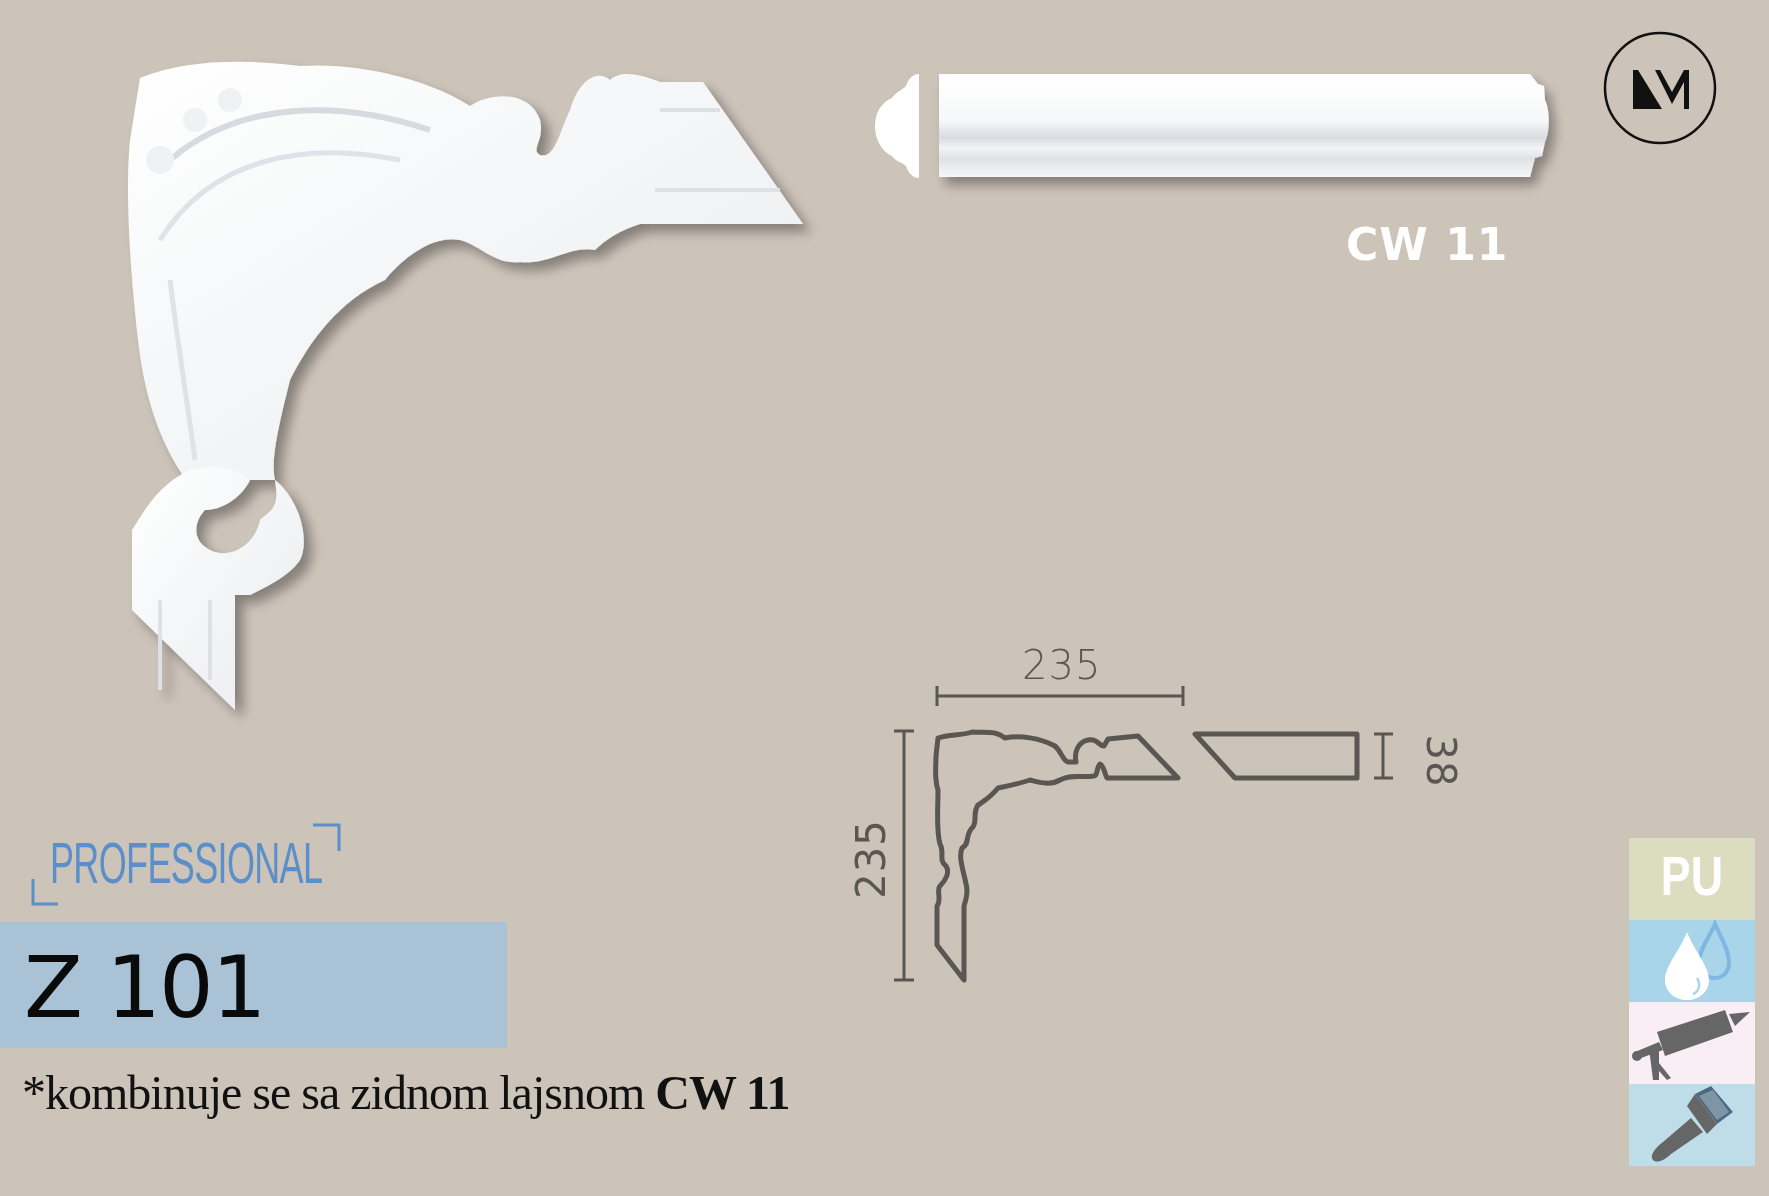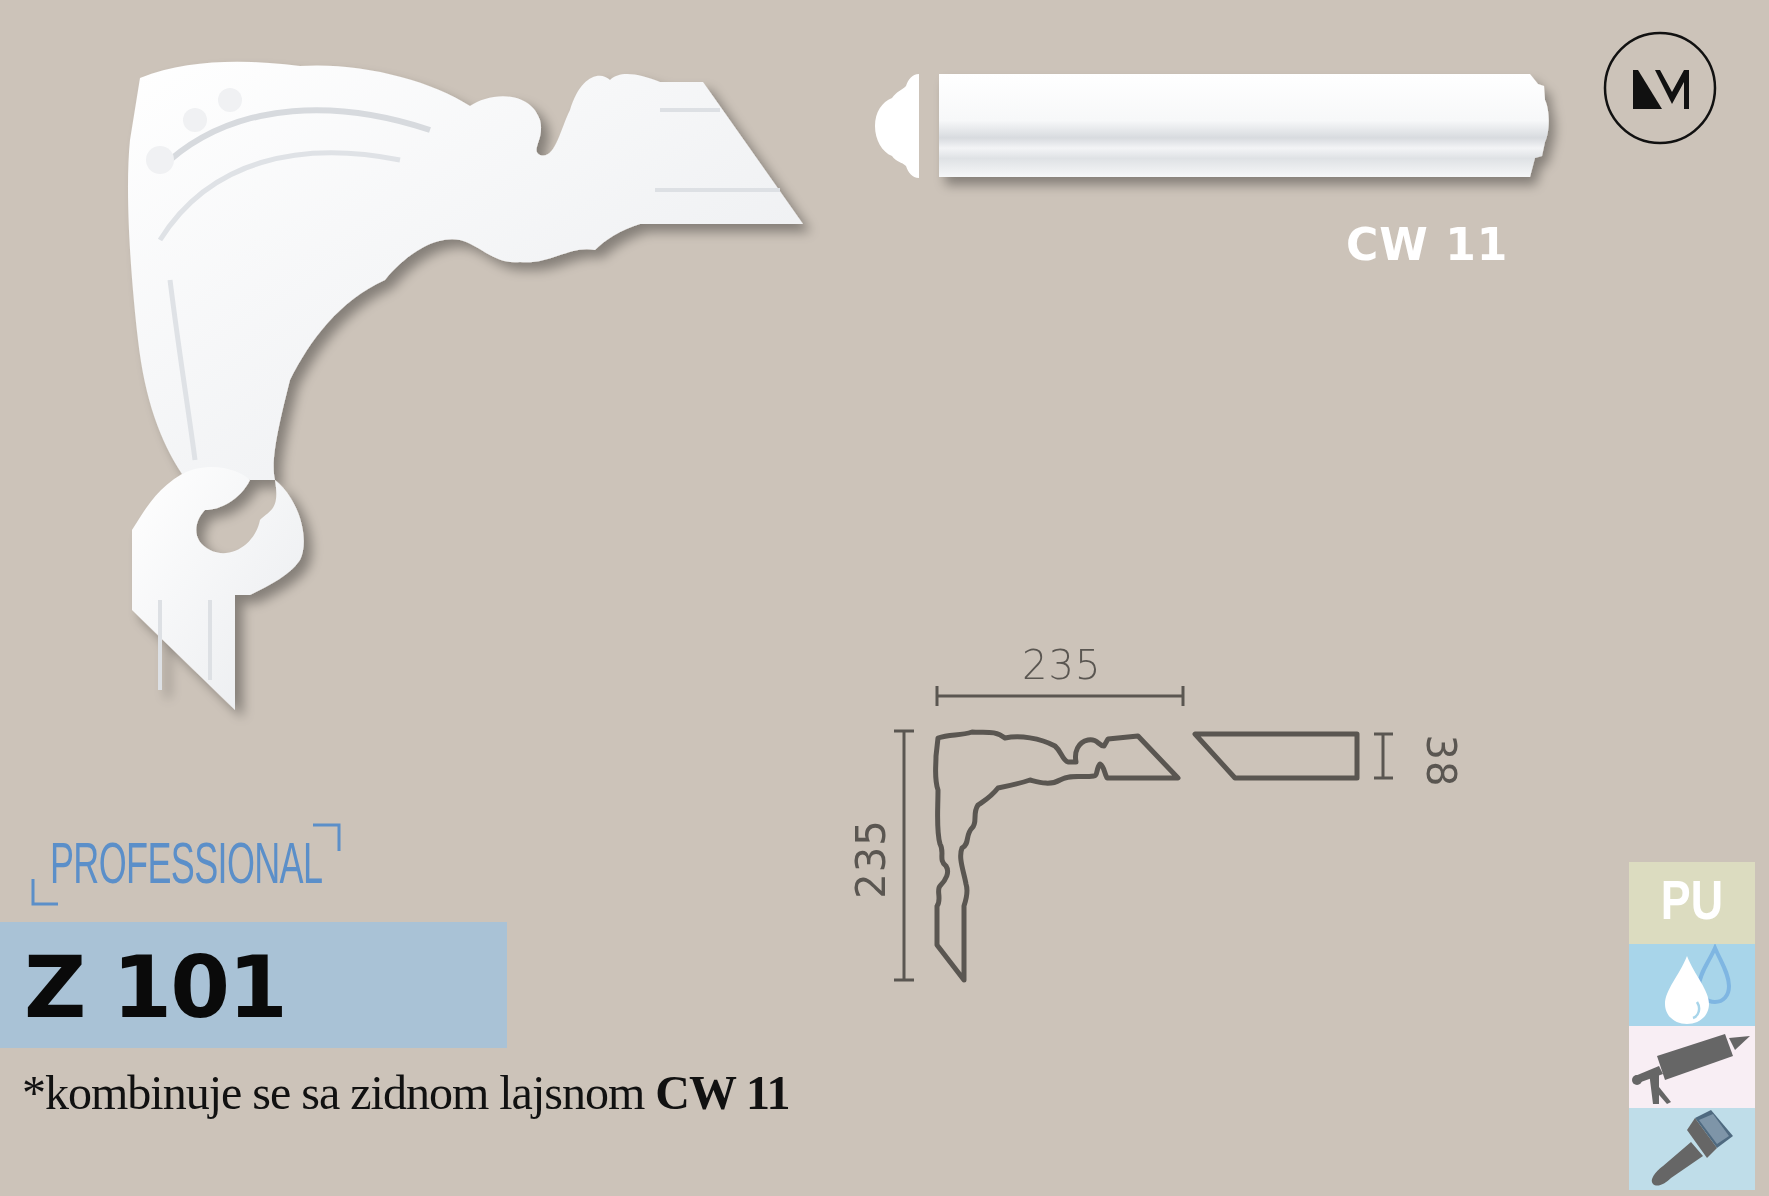--- a/index.html
+++ b/index.html
@@ -47,32 +47,32 @@
     font-family: "Liberation Sans", sans-serif; font-size: 58px;
     color: #5b8fc9; letter-spacing: -1px;
     transform: scaleX(0.62); transform-origin: left top;
     line-height: 1;
   }
   .title-band {
     left: 0; top: 922px; width: 507px; height: 126px; background: #a9c2d6;
   }
   .title-text {
     left: 24px; top: 944px;
-    font-family: "DejaVu Sans", sans-serif; font-weight: bold;
+    font-family: "DejaVu Sans", sans-serif; font-weight: normal;
     font-size: 86px; color: #0a0a0a; letter-spacing: -2px; line-height: 1;
   }
   .caption {
     left: 22px; top: 1064px;
     font-family: Liberation Serif, serif; font-size: 48px; color: #111;
     letter-spacing: -1px; line-height: 1.2; white-space: nowrap;
   }
   .caption b { font-weight: bold; }
 
   
-  .icon-strip { left: 1629px; top: 838px; width: 126px; margin-top: 24px; }
+  .icon-strip { left: 1629px; top: 838px; width: 126px; }
   .tile { width: 126px; height: 82px; position: relative; }
   .tile-pu { background: #dcdcc0; }
   .tile-water { background: #a8d5ea; }
   .tile-glue { background: #f8eef4; }
   .tile-paint { background: #bfdde9; }
   .pu-text {
     position: absolute; left: 0; right: 0; top: 10px; text-align: center;
     font-family: "Liberation Sans", sans-serif; font-weight: bold; font-size: 56px;
     color: #ffffff; transform: scaleX(0.8); line-height: 1;
   }

